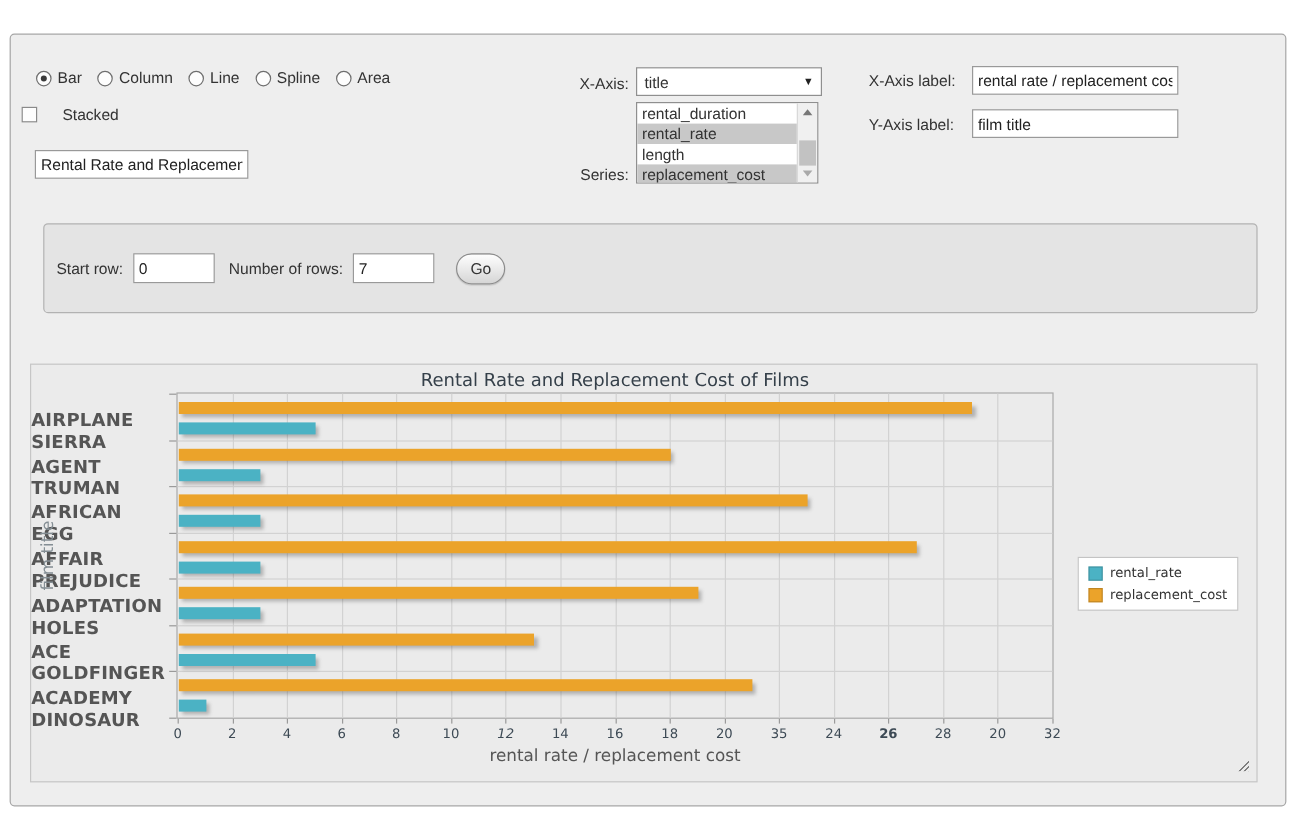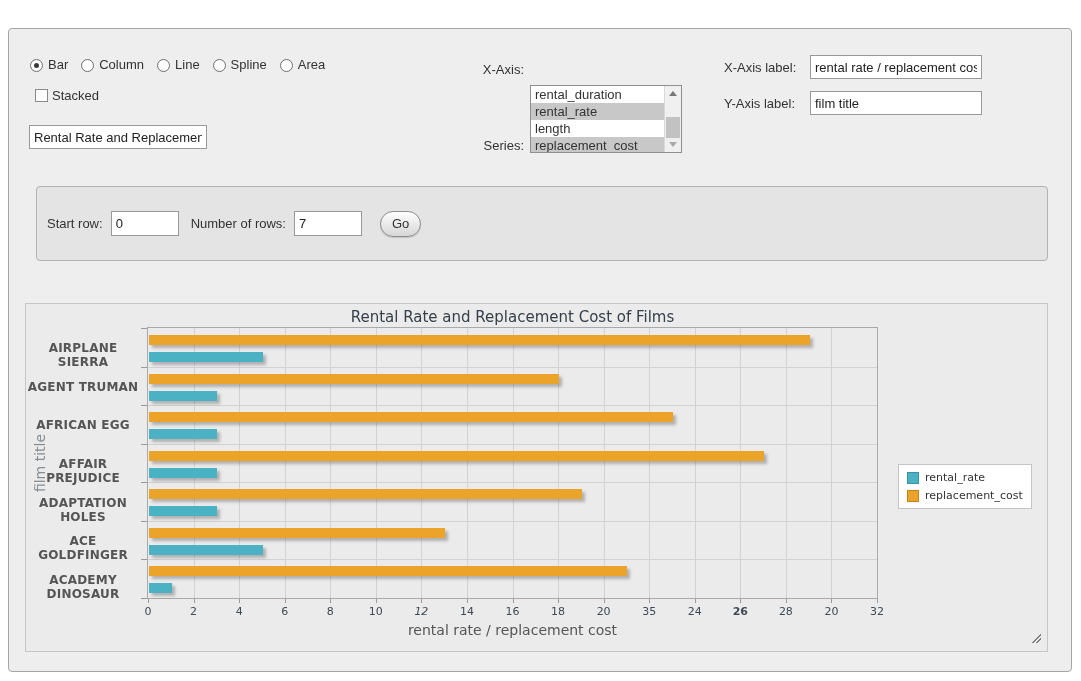--- a/index.html
+++ b/index.html
@@ -8,21 +8,21 @@
 
   
   .frame{position:absolute;left:8px;top:28px;width:1064px;height:644px;background:#eeeeee;border:1px solid #a6a6a6;border-radius:4px}
   .legendbox{position:absolute;left:30px;top:7px;background:#fff;border:1px solid #8f8f8f;padding:5px 14px;font-size:13px;font-weight:bold;color:#333;box-shadow:1px 2px 3px rgba(0,0,0,.25);z-index:5}
 
   
   .radios{position:absolute;left:30px;top:57px;display:flex;align-items:center;gap:13px;font-size:13px}
   .radio-item{display:flex;align-items:flex-end;gap:5px;cursor:default}
   .radio{width:13px;height:13px;border:1px solid #6e6e6e;border-radius:50%;background:#fdfdfd;position:relative}
   .radio.sel::after{content:"";position:absolute;left:3px;top:3px;width:5px;height:5px;border-radius:50%;background:#3a3a3a}
-  .stackrow{position:absolute;left:35px;top:88px;display:flex;align-items:center;gap:4px;font-size:13px}
+  .stackrow{position:absolute;left:18px;top:88px;display:flex;align-items:center;gap:21px;font-size:13px}
   .checkbox{width:13px;height:13px;border:1px solid #8a8a8a;background:#fdfdfd}
   input.txt{border:1px solid #999;background:#fff;font-family:"Liberation Sans",sans-serif;font-size:13px;color:#222;padding:2px 4px;height:24px}
   #title-input{position:absolute;left:29px;top:125px;width:178px}
   .lbl{position:absolute;font-size:13px;color:#333}
   #xaxis-lbl{left:460px;top:62px;width:64px;text-align:right}
   #series-lbl{left:460px;top:138px;width:64px;text-align:right}
   .select{position:absolute;left:530px;top:56px;width:155px;height:24px;border:1px solid #8f8f8f;background:#fff;font-size:13px;display:flex;align-items:center;padding:0 6px;justify-content:space-between}
   .sel-arrow{font-size:9px;color:#222}
   .listbox{position:absolute;left:530px;top:85px;width:152px;height:68px;border:1px solid #8f8f8f;background:#fff;overflow:hidden}
   .opt{height:17px;line-height:17px;font-size:13px;padding-left:4px;white-space:nowrap;width:134px}
@@ -47,21 +47,21 @@
   .go-btn{margin-left:18px;height:26px;padding:0 11px;border:1px solid #8c8c8c;border-radius:13px;background:linear-gradient(#fefefe,#d6d6d6);font-size:13px;color:#333;display:flex;align-items:center;box-shadow:0 1px 1px rgba(0,0,0,.15);cursor:default}
 
   
   #chart{position:absolute;left:25px;top:303px;width:1023px;height:349px;background:#ebebeb;border:1px solid #c6c6c6;overflow:hidden}
   .plot-frame{position:absolute;border:1px solid #a9a9a9}
   .gv{position:absolute;width:1px;background:#d2d2d2}
   .gh{position:absolute;height:1px;background:#d2d2d2}
   .tl{position:absolute;width:6px;height:1px;background:#9a9a9a}
   .tb{position:absolute;width:1px;height:4px;background:#9a9a9a}
   .bar{position:absolute;height:10px;box-shadow:3px 3px 3px rgba(70,70,70,.35)}
-  .cat{position:absolute;text-align:center;font-family:"DejaVu Sans",sans-serif;font-size:12px;font-weight:bold;color:#555;letter-spacing:.2px}
+  .cat{position:absolute;text-align:left;font-family:"DejaVu Sans",sans-serif;font-size:15px;font-weight:bold;color:#555;letter-spacing:.2px}
   .xt{position:absolute;width:40px;text-align:center;font-family:"DejaVu Sans",sans-serif;font-size:11px;color:#3d4a55}
   .ct-title{position:absolute;text-align:center;font-family:"DejaVu Sans",sans-serif;font-size:15px;color:#35404a}
   .xtitle{position:absolute;text-align:center;font-family:"DejaVu Sans",sans-serif;font-size:14px;color:#555}
   .ytitle{position:absolute;transform:translate(-50%,-50%) rotate(-90deg);font-family:"DejaVu Sans",sans-serif;font-size:14px;color:#848e94;white-space:nowrap}
   .legend{position:absolute;background:#fff;border:1px solid #c4c4c4;padding:6px 8px;display:flex;flex-direction:column;gap:5px}
   .lgrow{display:flex;align-items:center;gap:6px}
   .sw{width:12px;height:12px;border:1px solid rgba(0,0,0,.18)}
   .lgl{font-family:"DejaVu Sans",sans-serif;font-size:11px;color:#333;white-space:nowrap}
   .resize{position:absolute;right:6px;bottom:8px;width:11px;height:11px;background:repeating-linear-gradient(135deg,#7f7f7f 0 1px,transparent 1px 3px);clip-path:polygon(100% 0,100% 100%,0 100%)}
 </style>
@@ -95,20 +95,24 @@
     </div>
 
   <div class="stackrow">
     <span class="checkbox"></span>
     <span>Stacked</span>
   </div>
 
   <input id="title-input" class="txt" type="text" value="Rental Rate and Replacement Cost of Films" style="">
 
   <span class="lbl" id="xaxis-lbl">X-Axis:</span>
+  <div class="select">
+    <span>title</span>
+    <span class="sel-arrow">▼</span>
+  </div>
 
   <span class="lbl" id="series-lbl">Series:</span>
   <div class="listbox">
     <div>
         <div class="opt">rental_duration</div>
         <div class="opt optsel">rental_rate</div>
         <div class="opt">length</div>
         <div class="opt optsel">replacement_cost</div>
       </div>
     <div class="sb">

